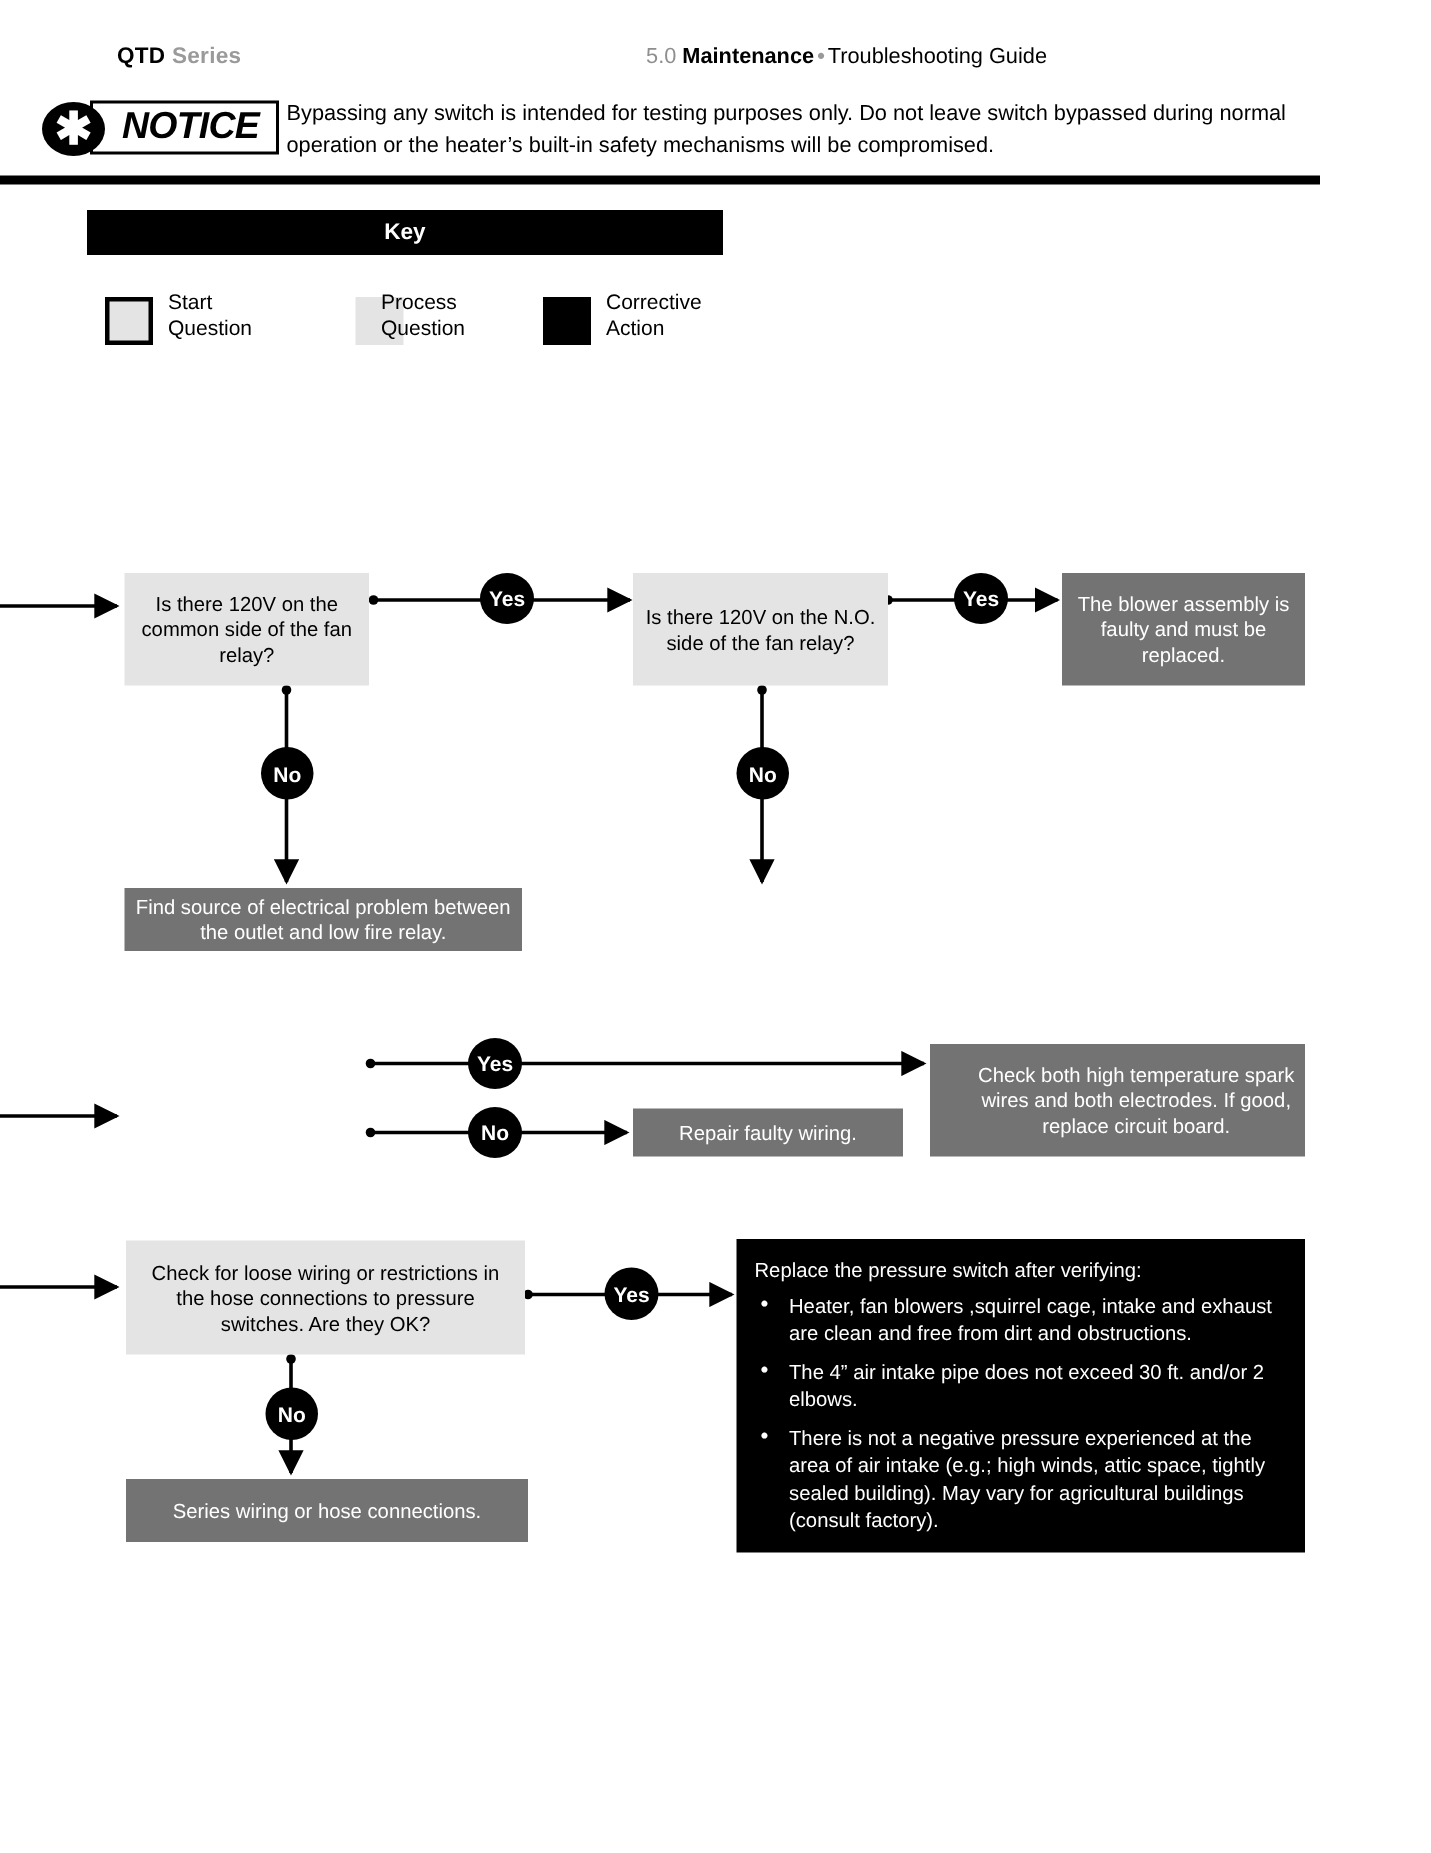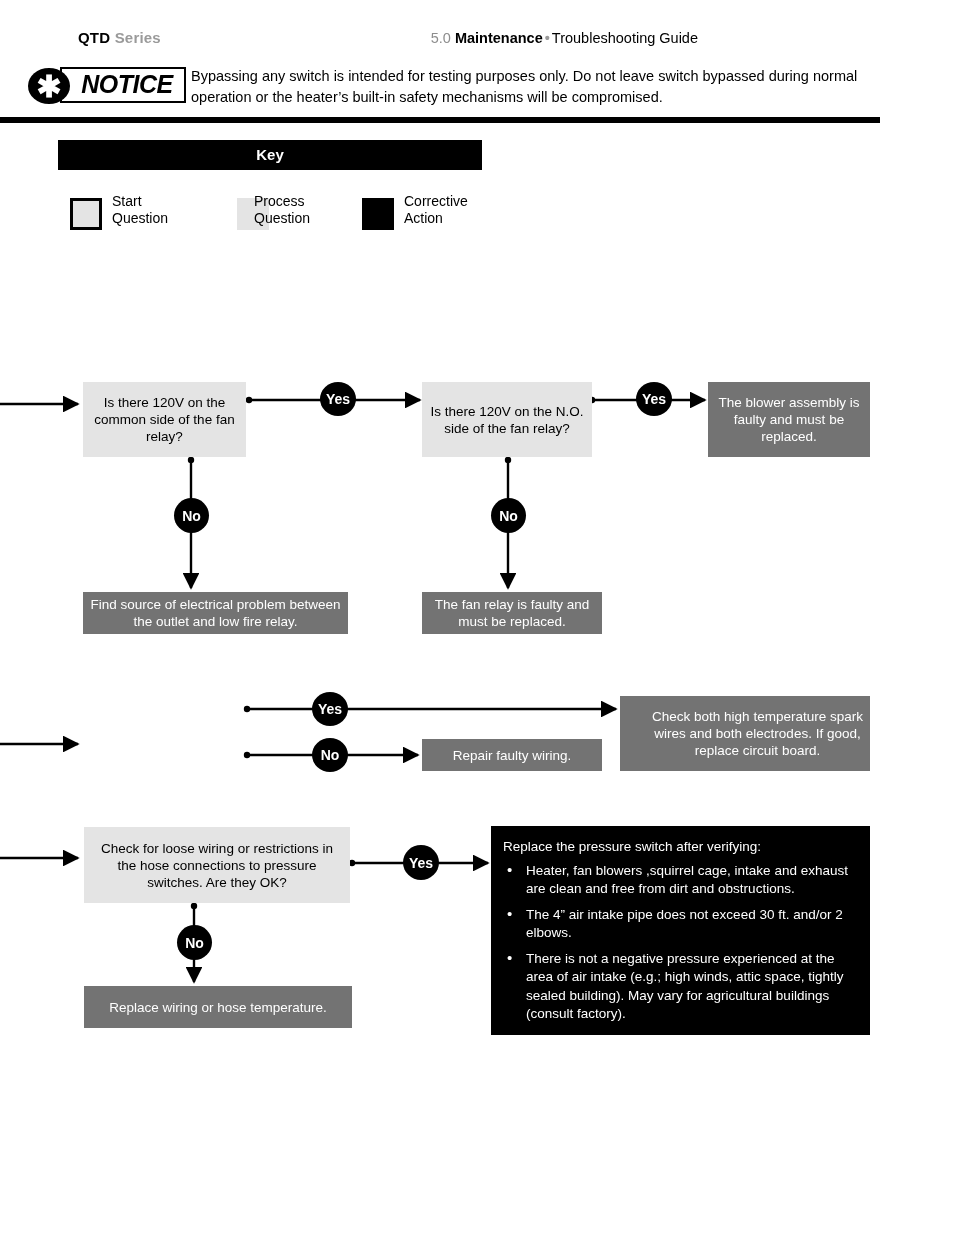--- a/index.html
+++ b/index.html
@@ -303,23 +303,20 @@
   </div>
 
   <div class="node process" style="left:422px; top:382px; width:170px; height:75px;">
     <span>Is there 120V on the N.O. side of the fan relay?</span>
   </div>
 
   <div class="edge-label" style="left:636px; top:382px; width:36px; height:34px;">Yes</div>
 
   <div class="edge-label" style="left:491px; top:498px; width:35px; height:35px;">No</div>
 
-  <div class="node action" style="left:422px; top:592px; width:180px; height:42px;">
-    <span>The fan relay is faulty and must be replaced.</span>
-  </div>
 
   <div class="node action" style="left:708px; top:382px; width:162px; height:75px;">
     <span>The blower assembly is faulty and must be replaced.</span>
   </div>
 
 
   <div class="edge-label" style="left:312px; top:692px; width:36px; height:34px;">Yes</div>
 
   <div class="edge-label" style="left:312px; top:738px; width:36px; height:34px;">No</div>
 
@@ -333,21 +330,21 @@
 
   <div class="node process" style="left:84px; top:827px; width:266px; height:76px;">
     <span>Check for loose wiring or restrictions in the hose connections to pressure switches.  Are they OK?</span>
   </div>
 
   <div class="edge-label" style="left:403px; top:845px; width:36px; height:35px;">Yes</div>
 
   <div class="edge-label" style="left:177px; top:925px; width:35px; height:35px;">No</div>
 
   <div class="node action" style="left:84px; top:986px; width:268px; height:42px;">
-    <span>Replace wiring or hose temperature.</span>
+    <span>Series wiring or hose connections.</span>
   </div>
 
   <div class="bullet-block" style="left:491px; top:826px; width:379px; height:209px;">
     <p class="lead">Replace the pressure switch after verifying:</p>
     <ul>
       <li>Heater, fan blowers ,squirrel cage, intake and exhaust are clean and free from dirt and obstructions.</li>
       <li>The 4” air intake pipe does not exceed 30 ft. and/or 2 elbows.</li>
       <li>There is not a negative pressure experienced at the area of air intake (e.g.; high winds, attic space, tightly sealed building). May vary for agricultural buildings (consult factory).</li>
     </ul>
   </div>

